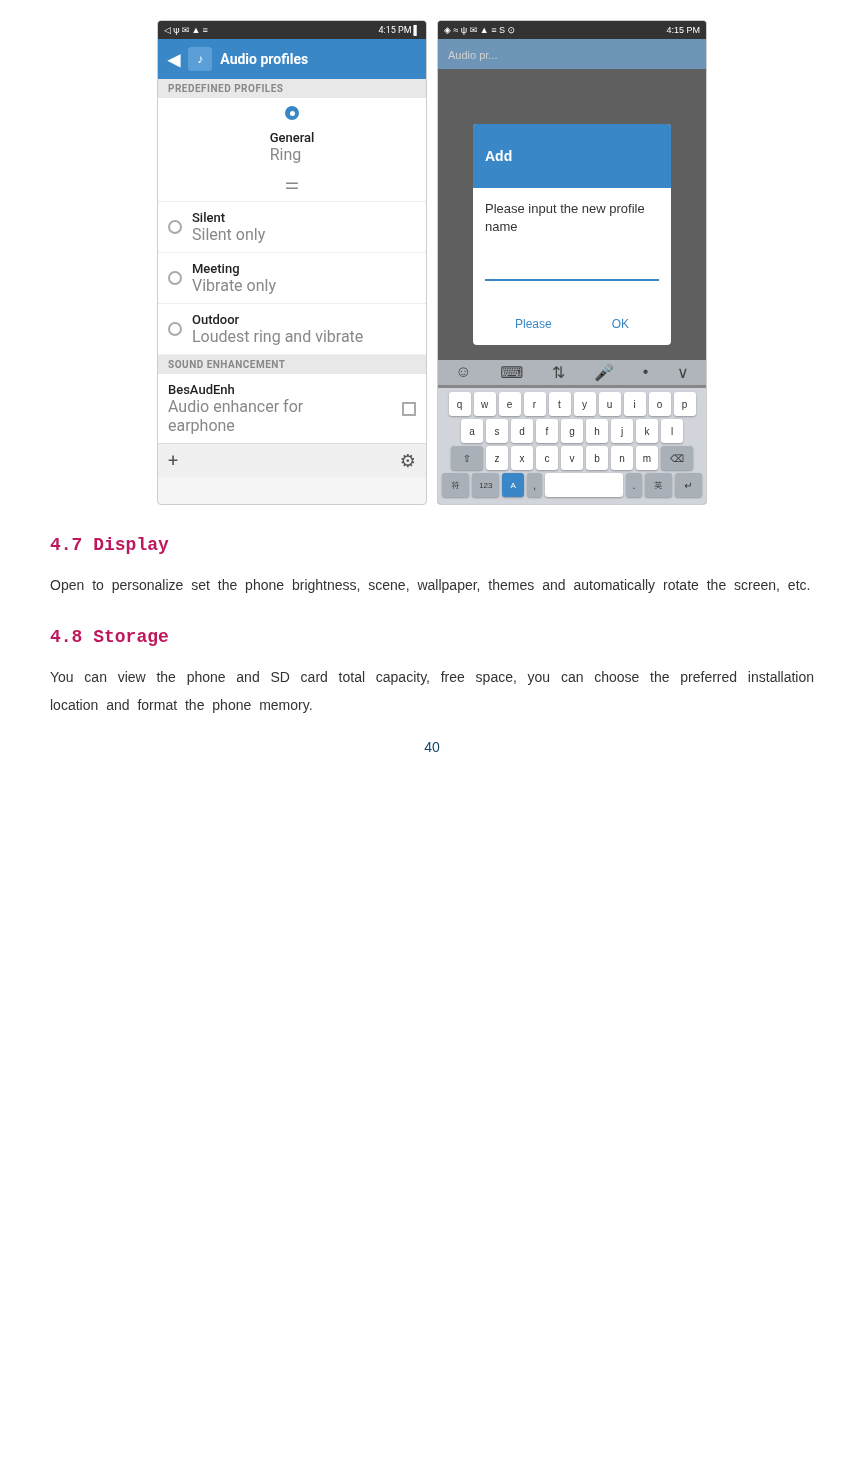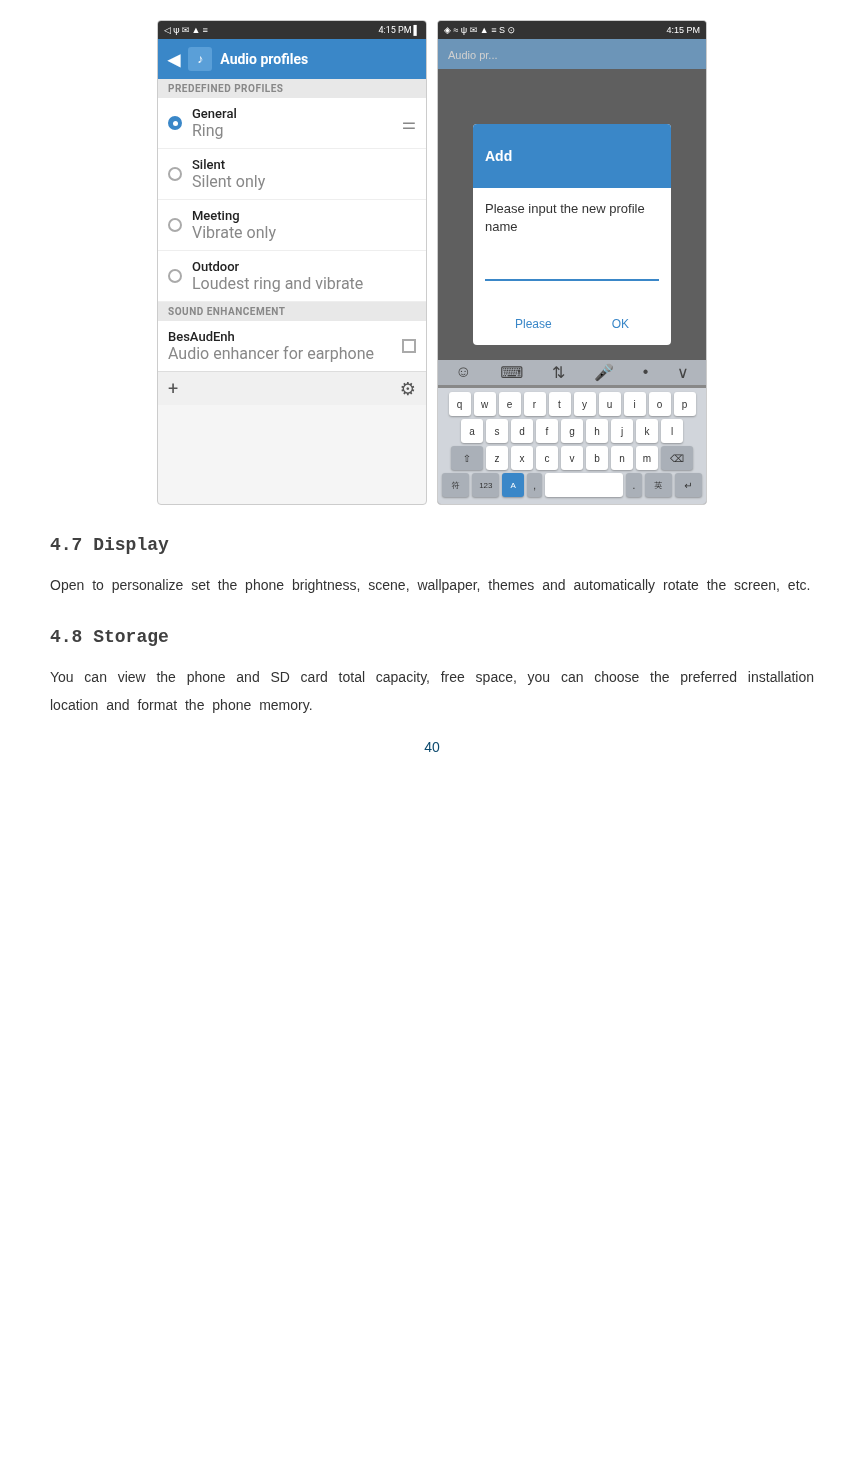--- a/index.html
+++ b/index.html
@@ -101,20 +101,21 @@
       display: flex;
       align-items: center;
       padding: 8px 10px;
       border-bottom: 1px solid #eee;
       background: #fff;
       gap: 10px;
     }
 
     .profile-item.selected {
       background: #fff;
+      flex-direction: column;
     }
 
     .radio-circle {
       width: 14px;
       height: 14px;
       border-radius: 50%;
       border: 2px solid #aaa;
       flex-shrink: 0;
       display: flex;
       align-items: center;
@@ -153,21 +154,21 @@
       font-size: 16px;
       color: #888;
     }
 
     
     .enhancement-item {
       display: flex;
       align-items: center;
       padding: 8px 10px;
       background: #fff;
-      gap: 9px;
+      gap: 28px;
     }
 
     .checkbox-square {
       width: 14px;
       height: 14px;
       border: 2px solid #aaa;
       flex-shrink: 0;
     }
 
     
@@ -301,21 +302,21 @@
     
     .doc-section {
       margin-bottom: 20px;
       padding: 0 10px;
     }
 
     .section-heading {
       font-family: 'Courier New', Courier, monospace;
       font-size: 18px;
       font-weight: bold;
-      color: #404040;
+      color: #be185d;
       margin-bottom: 16px;
       margin-top: 28px;
     }
 
     .section-body {
       font-size: 14px;
       color: #333;
       line-height: 2;
       text-align: justify;
       word-spacing: 4px;

